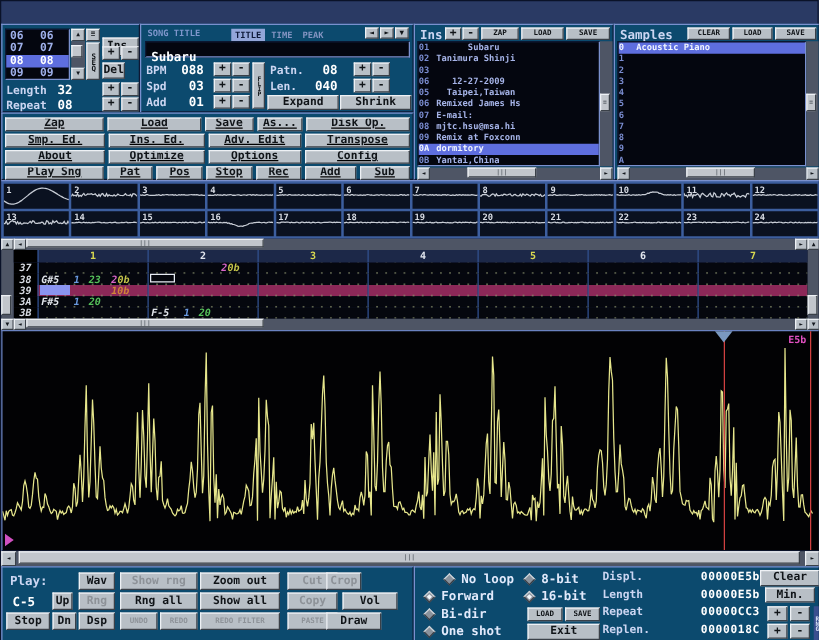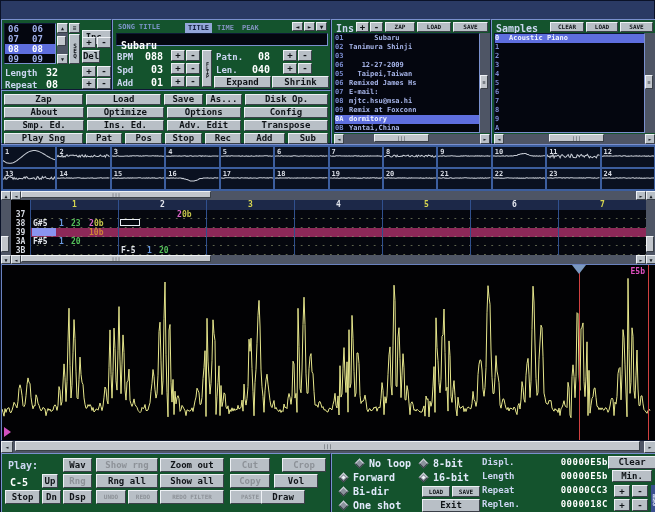--- a/index.html
+++ b/index.html
@@ -1,21 +1,21 @@
 <!DOCTYPE html>
 <html><head>
 <meta charset="utf-8">
 <style>
   * { box-sizing: border-box; margin: 0; padding: 0; }
   html,body { width:655px; height:512px; overflow:hidden; }
   body { font-family:"DejaVu Sans Mono", monospace; background:#2a3a64; position:relative; }
   #app { position:absolute; width:655px; height:512px; background:#2a3a64; border:1px solid #0a1228; }
 
   
-  .panel { position:absolute; background:#14532d; border:1px solid; border-color:#7a90ce #0e1834 #0e1834 #7a90ce; }
+  .panel { position:absolute; background:#0c4a6e; border:1px solid; border-color:#7a90ce #0e1834 #0e1834 #7a90ce;text-decoration:underline; }
   .btn { background:#b8bfc6; border:1px solid; border-color:#eef1f5 #3a4048 #3a4048 #eef1f5;
          color:#101418; font-weight:bold; font-size:9px; line-height:1;
          display:flex; align-items:center; justify-content:center; cursor:default; white-space:nowrap; overflow:hidden; }
   .btn.dis { color:#8d9298; }
   .btn.tiny { font-size:6px; }
   .btn.mini { font-size:6px; }
   .lbl { position:absolute; color:#ccd6f2; font-weight:bold; font-size:9px; white-space:pre; }
   .val { position:absolute; color:#ffffff; font-weight:bold; font-size:10px; white-space:pre; }
   .inset { background:#04060f; border:1px solid; border-color:#0e1834 #7a90ce #7a90ce #0e1834; }
   .vtext { writing-mode:vertical-rl; text-orientation:upright; letter-spacing:-2px; line-height:1; }
@@ -71,21 +71,21 @@
   .snum { position:absolute; left:2px; top:1px; font-size:7px; font-weight:bold; color:#d8dce4; z-index:2; }
   .scell svg { position:absolute; inset:0; width:100%; height:100%; }
 
   
   #pattern { position:absolute; left:0; top:190px; width:655px; height:73px; background:#0c1226; }
   #pat-header { position:absolute; left:10px; top:9px; width:635px; height:10px; display:flex; background:#1c2848; }
   .pcorner { width:19px; background:#000; flex:none; }
   .phead { width:88px; flex:none; text-align:center; font-size:8px; font-weight:bold; line-height:10px;
            border-left:1px solid #30508e; }
   #pat-rows { position:absolute; left:10px; top:19px; width:635px; height:45px; overflow:hidden; }
-  .prow { display:flex; height:9px; }
+  .prow { display:flex; height:9px;font-style:italic; }
   .pnum { width:19px; flex:none; background:#000; color:#d6dae2; font-size:8px; font-weight:bold;
           text-align:center; line-height:9px; }
   .pcell { width:88px; flex:none; position:relative; border-left:1px solid #30508e; background-color:#05070e;
            background-image:radial-gradient(circle, rgba(140,148,110,0.65) 0.8px, transparent 1.1px);
            background-size:7.3px 9px; background-position:3px 4px; }
   .ps { position:absolute; top:0; font-size:8px; font-weight:bold; line-height:9px; white-space:pre; }
   .pcur { position:absolute; left:1px; top:0; width:24px; height:8px; }
   .pbox { position:absolute; left:1px; top:0; width:20px; height:7px; border:1px solid #e8ecf4; }
 
   
@@ -202,30 +202,30 @@
 
   <div id="panel-menu" class="panel">
       <div class="mrow">
         <div class="btn mbtn" style="flex: 80 0 0px;">Zap</div>
         <div class="btn mbtn" style="flex: 76 0 0px;">Load</div>
         <div class="btn mbtn" style="flex: 38 0 0px;">Save</div>
         <div class="btn mbtn" style="flex: 36 0 0px;">As...</div>
         <div class="btn mbtn" style="flex: 84 0 0px;">Disk Op.</div>
       </div>
       <div class="mrow">
+        <div class="btn mbtn" style="flex: 80 0 0px;">Smp. Ed.</div>
+        <div class="btn mbtn" style="flex: 76 0 0px;">Ins. Ed.</div>
+        <div class="btn mbtn" style="flex: 74 0 0px;">Adv. Edit</div>
+        <div class="btn mbtn" style="flex: 84 0 0px;">Transpose</div>
+      </div>
+      <div class="mrow">
         <div class="btn mbtn" style="flex: 80 0 0px;">About</div>
         <div class="btn mbtn" style="flex: 76 0 0px;">Optimize</div>
         <div class="btn mbtn" style="flex: 74 0 0px;">Options</div>
         <div class="btn mbtn" style="flex: 84 0 0px;">Config</div>
-      </div>
-      <div class="mrow">
-        <div class="btn mbtn" style="flex: 80 0 0px;">Smp. Ed.</div>
-        <div class="btn mbtn" style="flex: 76 0 0px;">Ins. Ed.</div>
-        <div class="btn mbtn" style="flex: 74 0 0px;">Adv. Edit</div>
-        <div class="btn mbtn" style="flex: 84 0 0px;">Transpose</div>
       </div>
       <div class="mrow">
         <div class="btn mbtn" style="flex: 80 0 0px;">Play Sng</div>
         <div class="btn mbtn" style="flex: 36 0 0px;">Pat</div>
         <div class="btn mbtn" style="flex: 36 0 0px;">Pos</div>
         <div class="btn mbtn" style="flex: 36 0 0px;">Stop</div>
         <div class="btn mbtn" style="flex: 36 0 0px;">Rec</div>
         <div class="btn mbtn" style="flex: 40 0 0px;">Add</div>
         <div class="btn mbtn" style="flex: 40 0 0px;">Sub</div>
       </div>
@@ -644,21 +644,21 @@
     <div class="btn pbtn dis" style="left:94px;top:4px;width:62px">Show rng</div>
     <div class="btn pbtn" style="left:158px;top:4px;width:64px">Zoom out</div>
     <div class="btn pbtn" style="left:94px;top:20px;width:62px">Rng all</div>
     <div class="btn pbtn" style="left:158px;top:20px;width:64px">Show all</div>
     <div class="btn pbtn dis tiny" style="left:94px;top:36px;width:30px">UNDO</div>
     <div class="btn pbtn dis tiny" style="left:126px;top:36px;width:30px">REDO</div>
     <div class="btn pbtn dis tiny" style="left:158px;top:36px;width:64px">REDO FILTER</div>
     <div class="btn pbtn dis" style="left:228px;top:4px;width:40px">Cut</div>
     <div class="btn pbtn dis" style="left:228px;top:20px;width:40px">Copy</div>
     <div class="btn pbtn dis tiny" style="left:228px;top:36px;width:40px">PASTE</div>
-    <div class="btn pbtn dis" style="left:280px;top:4px;width:44px">Crop</div>
+    <div class="btn pbtn dis" style="left:259px;top:4px;width:28px">Crop</div>
     <div class="btn pbtn" style="left:272px;top:20px;width:44px">Vol</div>
     <div class="btn pbtn" style="left:259px;top:36px;width:44px">Draw</div>
   </div>
 
   <div class="panel" style="left:330px;top:452px;width:325px;height:60px">
     <div id="loop-opts">
         <div class="radio" style="left: 24px; top: 4px;">
           <span class="dia"></span>
           <span class="rlbl">No loop</span>
         </div>

